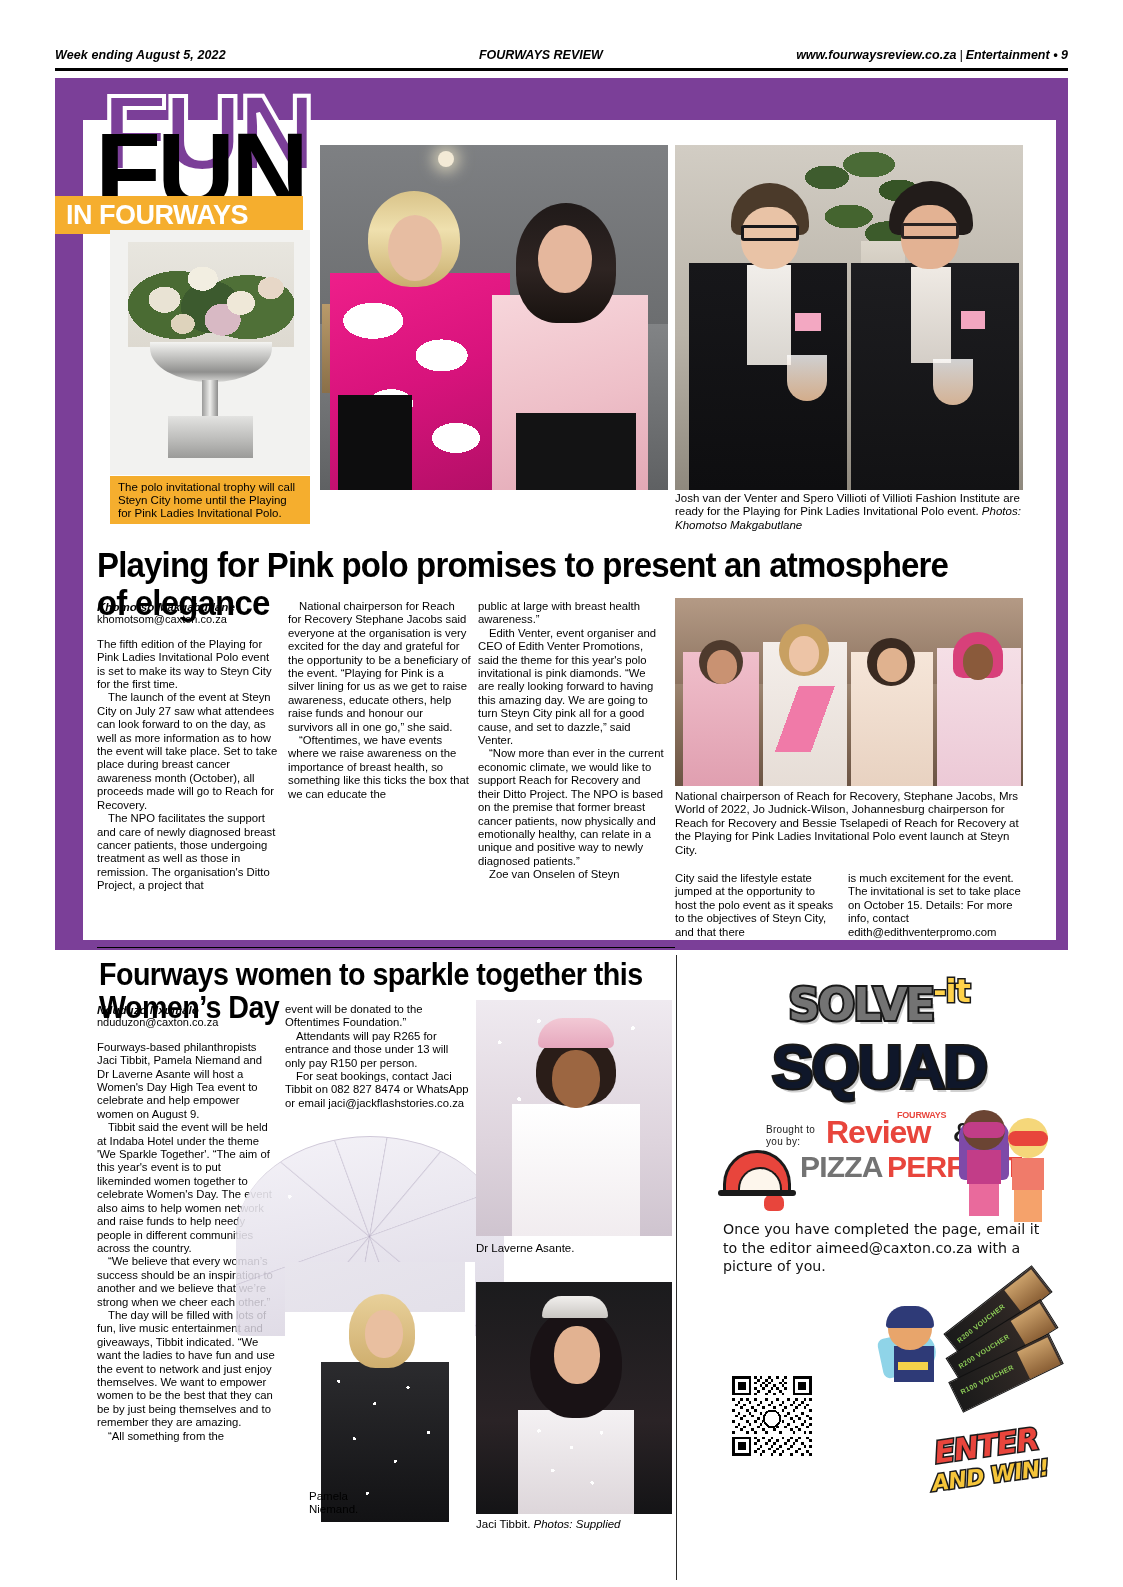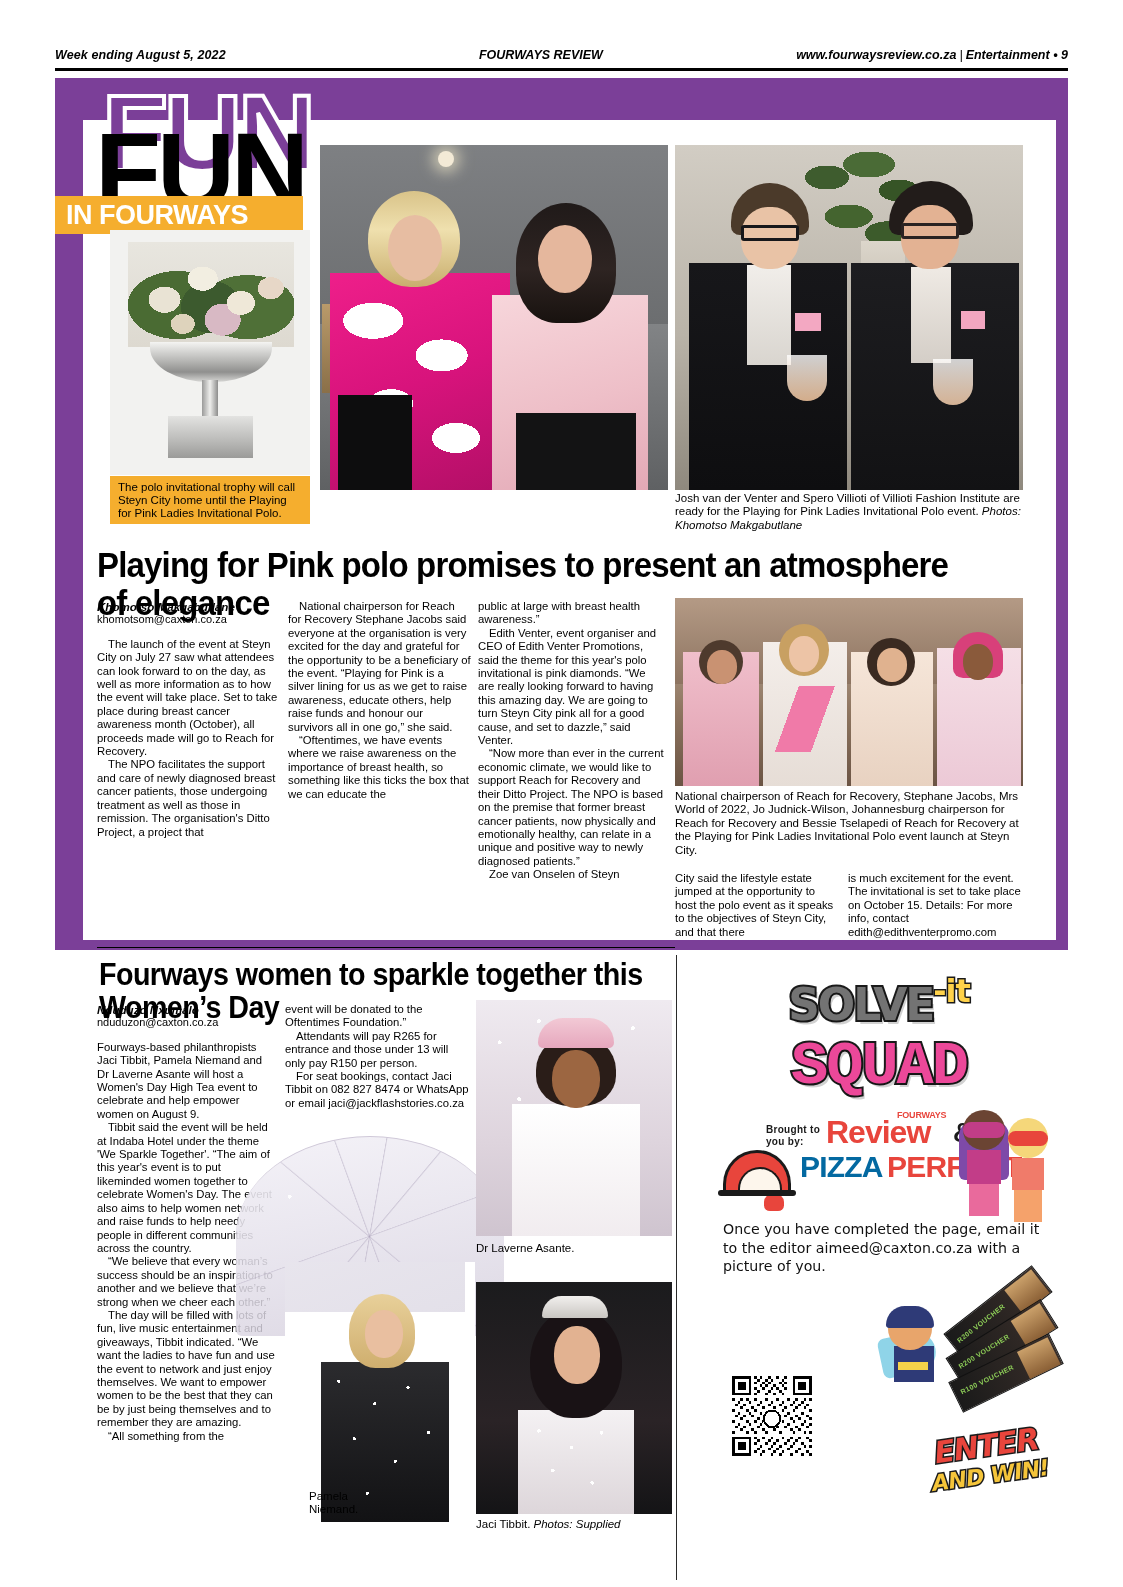--- a/index.html
+++ b/index.html
@@ -277,31 +277,31 @@
     text-shadow: 3px 4px 0 rgba(0,0,0,.18);
     font-family: "DejaVu Sans", sans-serif;
   }
   .ad-it {
     font-size: 32px; font-weight: bold; color: #FFD24A;
     -webkit-text-stroke: 3px #1a1a1a; paint-order: stroke fill;
     font-family: "DejaVu Sans", sans-serif;
     vertical-align: 18px; letter-spacing: -1px;
   }
   .ad-squad {
-    font-size: 62px; font-weight: bold; color: #ec4899;
+    font-size: 62px; font-weight: bold; color: #0f172a;
     -webkit-text-stroke: 4px #1a1a1a; paint-order: stroke fill;
     letter-spacing: -2px; line-height: 62px;
     text-shadow: 3px 4px 0 rgba(0,0,0,.18);
-    font-family: Liberation Mono, monospace;
-  }
-  .ad-brought { position: absolute; left: 76px; top: 166px; font-size: 10px; font-weight: bold; color: #1a1a1a; line-height: 12px; letter-spacing: .3px; }
+    font-family: Liberation Sans, sans-serif;
+  }
+  .ad-brought { position: absolute; left: 76px; top: 166px; font-size: 10px; font-weight: normal; color: #1a1a1a; line-height: 12px; letter-spacing: .3px; }
   .ad-review { position: absolute; left: 136px; top: 156px; font-size: 32px; font-weight: bold; color: #E8453C; letter-spacing: -1px; }
   .ad-fourways { position: absolute; left: 207px; top: 152px; font-size: 9px; font-weight: bold; color: #E8453C; letter-spacing: -.2px; }
   .ad-amp { position: absolute; left: 263px; top: 160px; font-size: 27px; font-weight: bold; color: #1a1a1a; }
-  .ad-pizza { position: absolute; left: 110px; top: 192px; font-size: 30px; font-weight: bold; color: #0369a1; letter-spacing: -.8px; }
+  .ad-pizza { position: absolute; left: 110px; top: 192px; font-size: 30px; font-weight: bold; color: #737373; letter-spacing: -.8px; }
   .ad-perfect { position: absolute; left: 197px; top: 192px; font-size: 30px; font-weight: bold; color: #E8453C; letter-spacing: -.8px; }
   .oven {
     position: absolute; left: 33px; top: 192px; width: 68px; height: 42px;
     border-radius: 34px 34px 0 0; background: #E8453C;
     border: 3px solid #1a1a1a; border-bottom: none;
   }
   .oven-mouth { position: absolute; left: 12px; top: 14px; width: 44px; height: 28px; border-radius: 22px 22px 0 0; background: #fdf6ec; border: 2px solid #1a1a1a; border-bottom: none; }
   .oven-fire { position: absolute; left: 24px; top: 24px; width: 20px; height: 18px; border-radius: 50% 50% 30% 30%; background: #E8453C; }
   .oven-base { position: absolute; left: 28px; top: 232px; width: 78px; height: 6px; background: #1a1a1a; border-radius: 3px; }
 
@@ -420,20 +420,21 @@
   <div class="cap-plain" style="left:675px; top:492px; width:348px;">
     <span>Josh van der Venter and Spero Villioti of Villioti Fashion Institute are ready for the Playing for Pink Ladies Invitational Polo event.</span>
     <em>Photos: Khomotso Makgabutlane</em>
   </div>
 
   <div class="headline1">Playing for Pink polo promises to present an atmosphere of elegance</div>
 
   <div class="col" style="left:97px; top:600px; width:183px;">
     <div class="byline">Khomotso Makgabutlane</div>
     <div class="byemail">khomotsom@caxton.co.za</div>
+    <p class="first">The fifth edition of the Playing for Pink Ladies Invitational Polo event is set to make its way to Steyn City for the first time.</p>
     <p>The launch of the event at Steyn City on July 27 saw what attendees can look forward to on the day, as well as more information as to how the event will take place. Set to take place during breast cancer awareness month (October), all proceeds made will go to Reach for Recovery.</p>
     <p>The NPO facilitates the support and care of newly diagnosed breast cancer patients, those undergoing treatment as well as those in remission. The organisation's Ditto Project, a project that</p>
   </div>
 
   <div class="col" style="left:288px; top:600px; width:183px;">
     <p>National chairperson for Reach for Recovery Stephane Jacobs said everyone at the organisation is very excited for the day and grateful for the opportunity to be a beneficiary of the event. “Playing for Pink is a silver lining for us as we get to raise awareness, educate others, help raise funds and honour our survivors all in one go,” she said.</p>
     <p>“Oftentimes, we have events where we raise awareness on the importance of breast health, so something like this ticks the box that we can educate the</p>
   </div>
 
   <div class="col" style="left:478px; top:600px; width:186px;">

